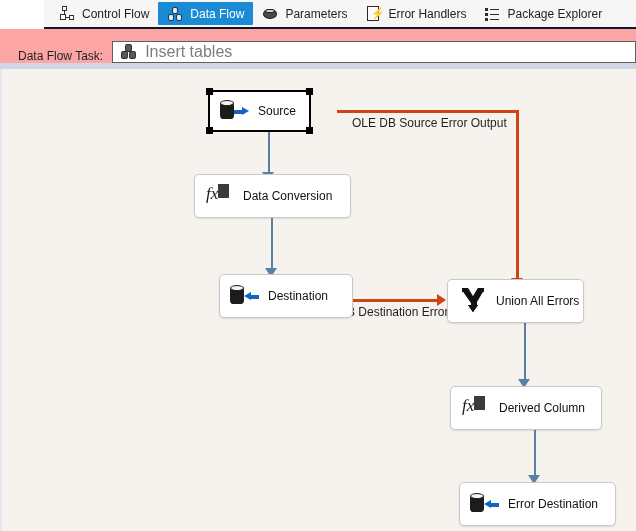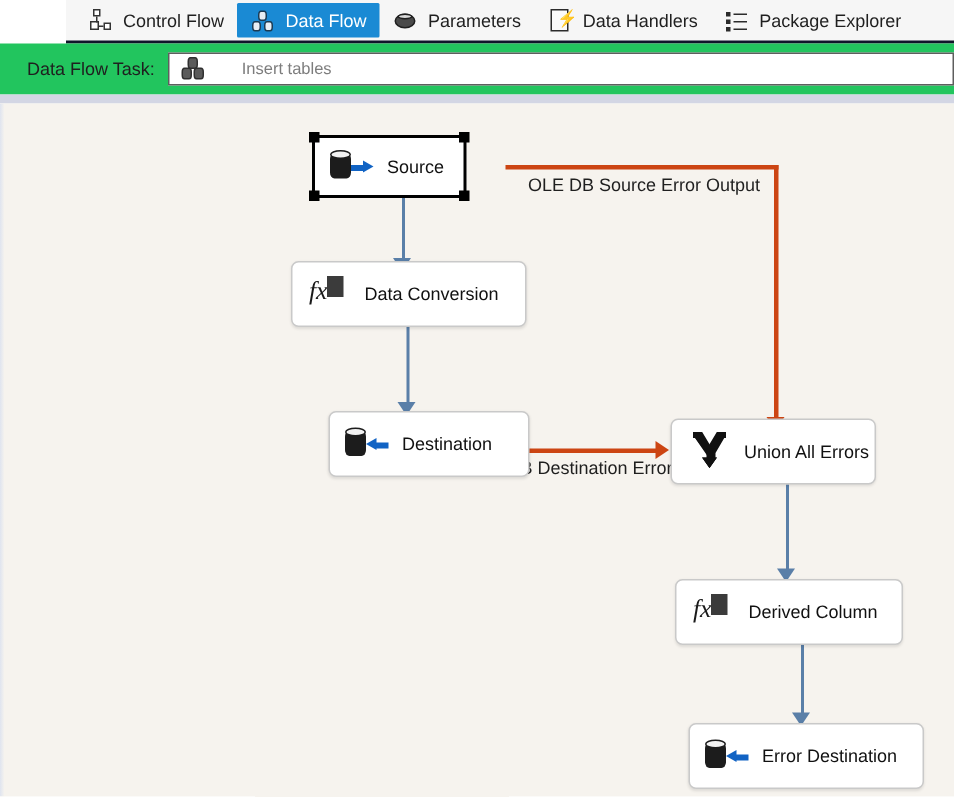--- a/index.html
+++ b/index.html
@@ -61,41 +61,41 @@
   .ic-pe .sq.s2 { left:1px; top:7px; }
   .ic-pe .sq.s3 { left:1px; top:12px; }
   .ic-pe .ln { position:absolute; height:1px; background:#2b2b2b; left:6px; }
   .ic-pe .ln.n1 { top:3px; width:9px; }
   .ic-pe .ln.n2 { top:8px; width:9px; }
   .ic-pe .ln.n3 { top:13px; width:9px; }
 
   
   .toolbar {
     position: absolute; left: 0; top: 29px; width: 636px; height: 34px;
-    background: #22c55e;
-    display: flex; align-items: center;
+    background: #fca5a5;
+    display: flex; align-items: flex-end;
   }
   .tb-label {
     font-size: 12px; color: #1f1f1f;
     padding-left: 18px; padding-right: 9px; white-space: nowrap;
   }
   .combo {
     flex: 1 1 auto; height: 22px;
     background: #ffffff;
     border: 1px solid #5e5e5e;
     display: flex; align-items: center;
     margin-right: 0px;
     overflow: hidden;
   }
   .combo-icon { width: 20px; height: 16px; position: relative; margin-left: 6px; flex: 0 0 20px; }
   .combo-icon .cyl { position:absolute; width:7px; height:8px; background:#5a5a5a; border-radius:2px/3px; border:1px solid #2f2f2f; }
   .combo-icon .cyl.top { left:6px; top:0px; }
   .combo-icon .cyl.bl  { left:2px; top:7px; }
   .combo-icon .cyl.br  { left:10px; top:7px; }
-  .combo-text { font-size: 11px; color: #7d7d7d; margin-left: 22px; }
+  .combo-text { font-size: 16px; color: #7d7d7d; margin-left: 6px; }
 
   .tb-sep {
     position: absolute; left: 0; top: 63px; width: 636px; height: 6px;
     background: #d3d6e4;
   }
 
   
   .canvas {
     position: absolute; left: 0; top: 69px; width: 636px; height: 462px;
     background: #f6f3ee;
@@ -198,21 +198,21 @@
           <span class="top"></span>
       </span>
       <span class="tab-label">Parameters</span>
     </div>
 
     <div class="tab">
       <span class="ticon ic-eh">
         <span class="frame"></span>
           <span class="bolt">⚡</span>
       </span>
-      <span class="tab-label">Data Handlers</span>
+      <span class="tab-label">Error Handlers</span>
     </div>
 
     <div class="tab">
       <span class="ticon ic-pe">
         <span class="sq s1"></span>
           <span class="sq s2"></span>
           <span class="sq s3"></span>
         <span class="ln n1"></span>
           <span class="ln n2"></span>
           <span class="ln n3"></span>

